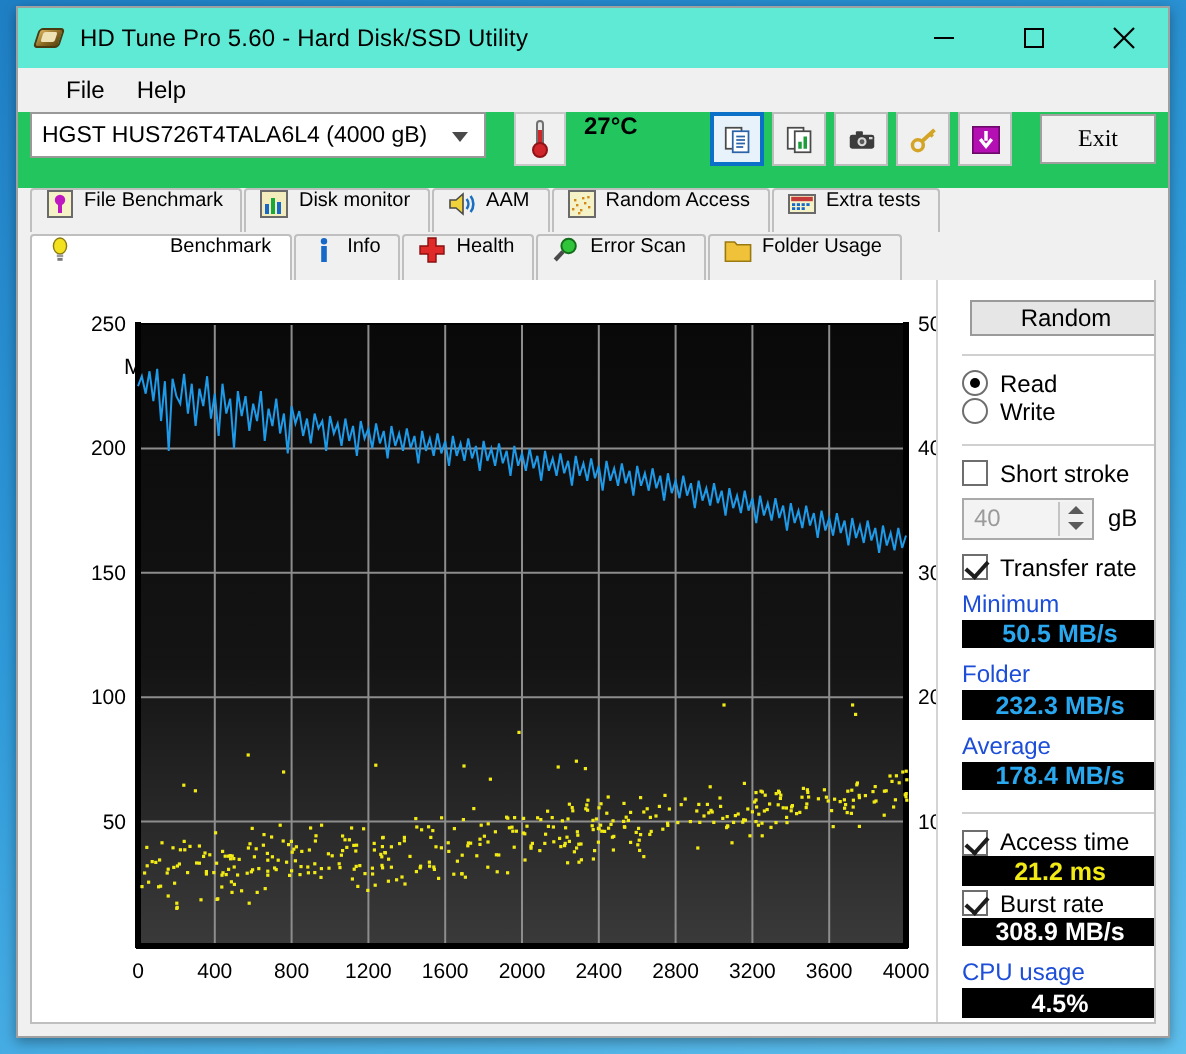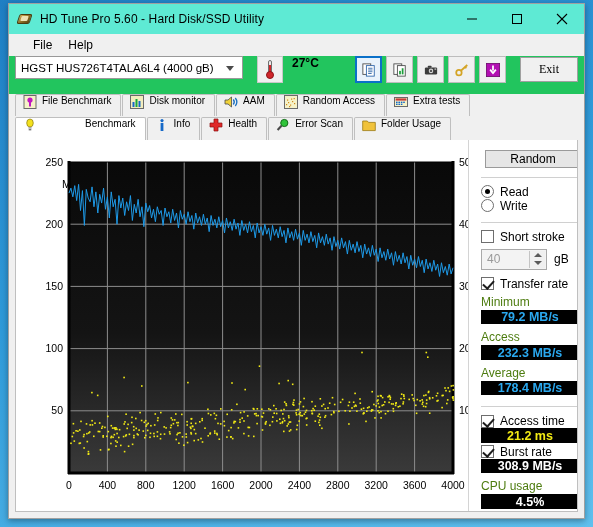--- a/index.html
+++ b/index.html
@@ -190,21 +190,21 @@
   .spin-arrows {
     position:absolute; right:1px; top:1px; bottom:1px; width:16px;
     background:#f0f0f0; border-left:1px solid #c4c4c4;
     display:flex; flex-direction:column; align-items:center; justify-content:space-around;
   }
   .spin-arrows .up, .spin-arrows .dn { width:0;height:0;border-left:4px solid transparent;border-right:4px solid transparent;}
   .spin-arrows .up { border-bottom:4px solid #5a5a5a; }
   .spin-arrows .dn { border-top:4px solid #5a5a5a; }
   .unit { font-size: 12px; color:#000; }
 
-  .res-label { font-size: 12px; color:#4d7c0f; margin: 4px 0 1px 2px; }
+  .res-label { font-size: 12px; color:#1d4ed8; margin: 4px 0 1px 2px; }
   .res-box {
     height: 19px; background:#000;
     display:flex; align-items:center; justify-content:center;
     font-size: 12.5px; font-weight: bold;
     margin: 0 2px 2px 2px;
   }
   .res-box.cyan { color:#2aa8ef; }
   .res-box.yellow { color:#f2ea14; }
   .res-box.white { color:#ffffff; }
 </style>
@@ -928,22 +928,22 @@
         </div>
         <span class="unit">gB</span>
       </div>
 
       <div class="check-row" style="margin-top:7px;">
         <span class="cbox on"></span>
         <span>Transfer rate</span>
       </div>
 
       <div class="res-label">Minimum</div>
-      <div class="res-box cyan">79.2 MB/s</div>
-      <div class="res-label">Access</div>
+      <div class="res-box cyan">50.5 MB/s</div>
+      <div class="res-label">Folder</div>
       <div class="res-box cyan">232.3 MB/s</div>
       <div class="res-label">Average</div>
       <div class="res-box cyan">178.4 MB/s</div>
 
       <div class="hr"></div>
 
       <div class="check-row">
         <span class="cbox on"></span>
         <span>Access time</span>
       </div>

